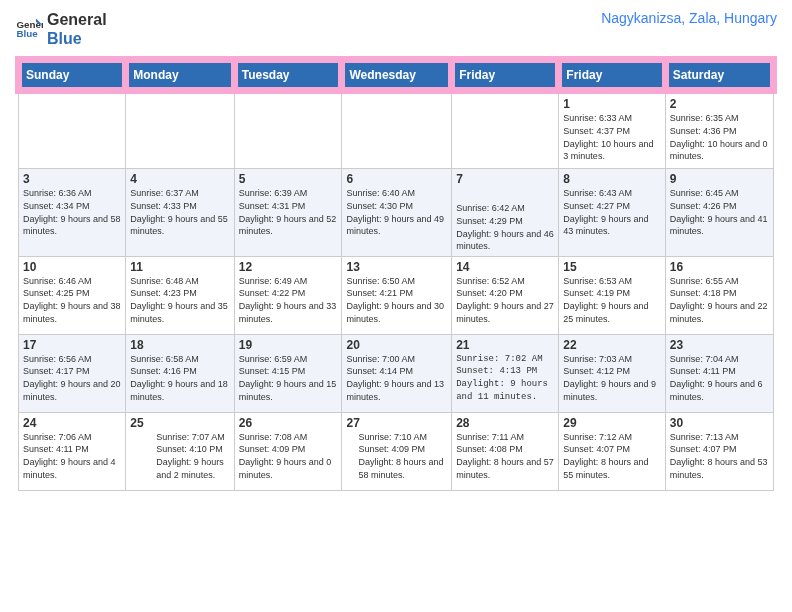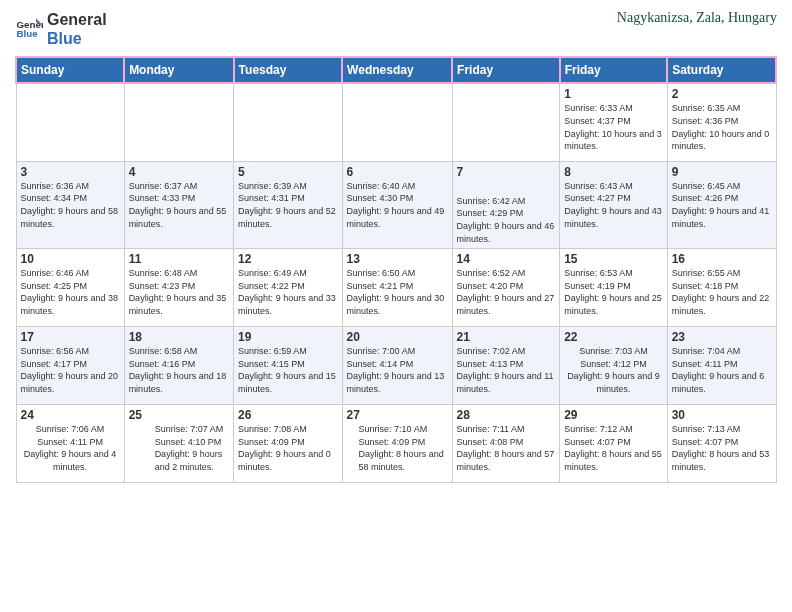--- a/index.html
+++ b/index.html
@@ -33,35 +33,34 @@
     .title-block {
       text-align: right;
     }
     .month-title {
       font-size: 32px;
       font-weight: normal;
       color: #333;
     }
     .subtitle {
       font-size: 14px;
-      color: #14532d;
-      font-family: Liberation Serif, serif;
+      color: #3b82f6;
     }
     .calendar {
       width: 100%;
       border-collapse: collapse;
     }
     .calendar th {
       background: #2e6db4;
       color: #fff;
       font-size: 12px;
       font-weight: bold;
       padding: 5px 4px;
       text-align: left;
-      border: 2px solid #f9a8d4;
+      border: 7px solid #f9a8d4;
     }
     .calendar td {
       width: 113px;
       vertical-align: top;
       border: 1px solid #ccc;
       padding: 3px 4px;
       font-size: 9.5px;
       color: #333;
       background: #fff;
       height: 78px;
@@ -246,41 +245,41 @@
 Daylight: 9 hours and 15 minutes.</div>
           </td>
           <td>
             <span class="day-num">20</span>
             <div class="day-info" style="white-space: pre-line;">Sunrise: 7:00 AM
 Sunset: 4:14 PM
 Daylight: 9 hours and 13 minutes.</div>
           </td>
           <td>
             <span class="day-num">21</span>
-            <div class="day-info" style="white-space: pre-line;">Sunrise: 7:02 AM
+            <div class="day-info" style="white-space: pre-line; font-family: Liberation Mono, monospace;">Sunrise: 7:02 AM
 Sunset: 4:13 PM
 Daylight: 9 hours and 11 minutes.</div>
           </td>
           <td>
             <span class="day-num">22</span>
-            <div class="day-info" style="white-space: pre-line; text-align: center;">Sunrise: 7:03 AM
+            <div class="day-info" style="white-space: pre-line;">Sunrise: 7:03 AM
 Sunset: 4:12 PM
 Daylight: 9 hours and 9 minutes.</div>
           </td>
           <td>
             <span class="day-num">23</span>
             <div class="day-info" style="white-space: pre-line;">Sunrise: 7:04 AM
 Sunset: 4:11 PM
 Daylight: 9 hours and 6 minutes.</div>
           </td>
         </tr>
         <tr>
           <td>
             <span class="day-num">24</span>
-            <div class="day-info" style="white-space: pre-line; text-align: center;">Sunrise: 7:06 AM
+            <div class="day-info" style="white-space: pre-line;">Sunrise: 7:06 AM
 Sunset: 4:11 PM
 Daylight: 9 hours and 4 minutes.</div>
           </td>
           <td>
             <span class="day-num">25</span>
             <div class="day-info" style="white-space: pre-line; margin-left: 26px;">Sunrise: 7:07 AM
 Sunset: 4:10 PM
 Daylight: 9 hours and 2 minutes.</div>
           </td>
           <td>

